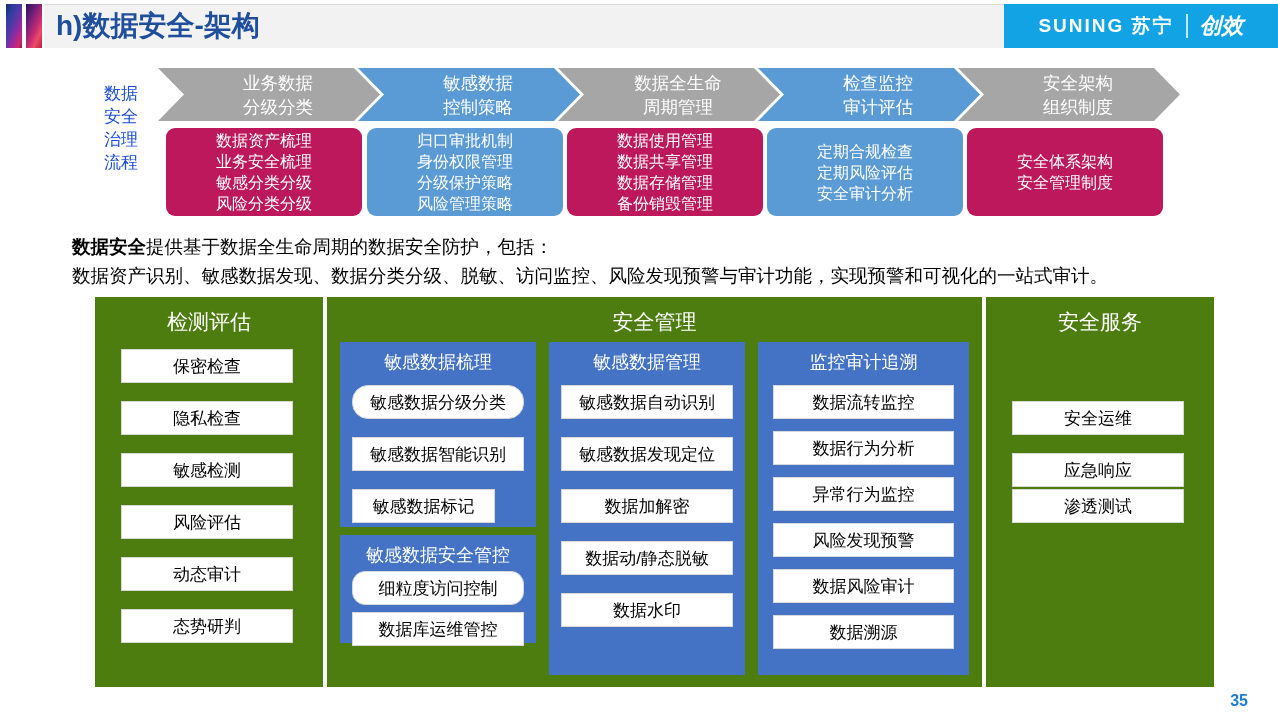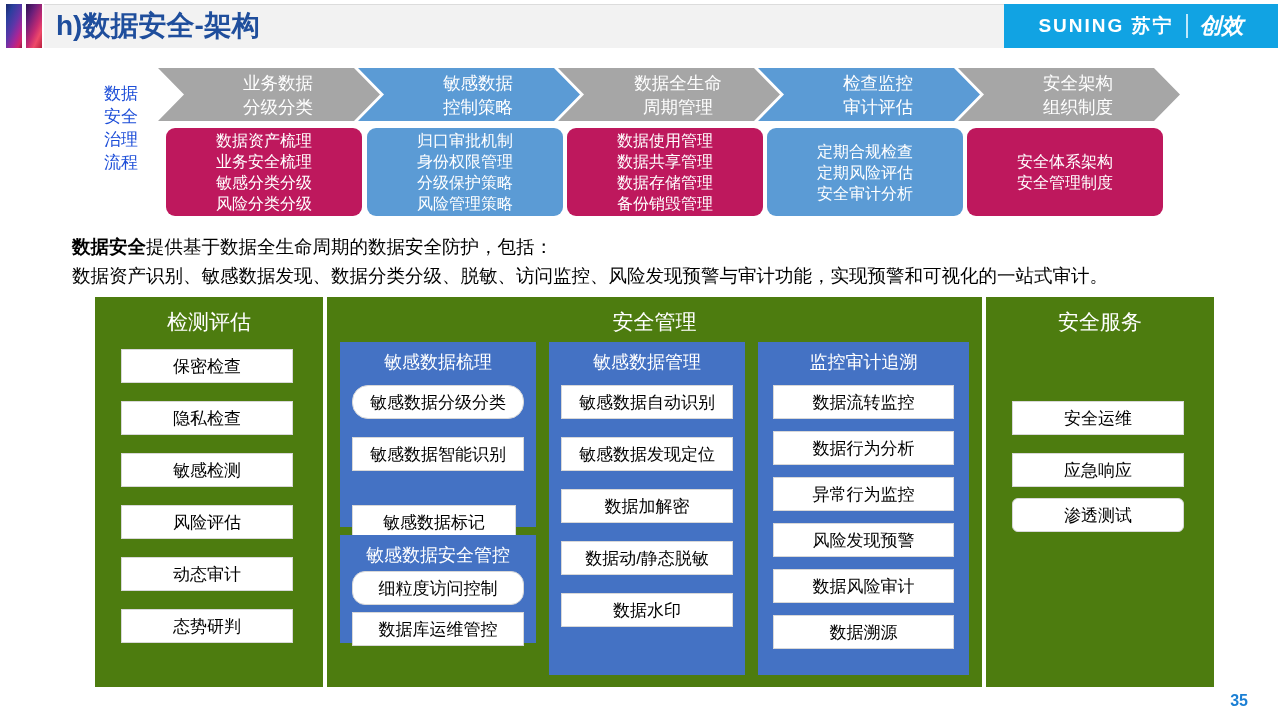--- a/index.html
+++ b/index.html
@@ -220,21 +220,21 @@
     <div class="wbox" style="top:312px;">态势研判</div>
   </div>
 
   <div class="panel p-mid">
     <div class="panel-title">安全管理</div>
 
     <div class="bcol c1">
       <div class="bcol-title">敏感数据梳理</div>
       <div class="wbox" style="left:12px;width:172px;top:43px;border-radius:16px;">敏感数据分级分类</div>
       <div class="wbox" style="left:12px;width:172px;top:95px;">敏感数据智能识别</div>
-      <div class="wbox" style="left:12px;width:164px;top:147px;margin-top:16px;">敏感数据标记</div>
+      <div class="wbox" style="left:12px;width:143px;top:147px;">敏感数据标记</div>
     </div>
 
     <div class="bcol c1b">
       <div class="bcol-title">敏感数据安全管控</div>
       <div class="wbox" style="left:12px;width:172px;top:36px;border-radius:13px;">细粒度访问控制</div>
       <div class="wbox" style="left:12px;width:172px;top:77px;">数据库运维管控</div>
     </div>
 
     <div class="bcol c2">
       <div class="bcol-title">敏感数据管理</div>
@@ -253,17 +253,17 @@
       <div class="wbox" style="left:15px;width:181px;top:181px;">风险发现预警</div>
       <div class="wbox" style="left:15px;width:181px;top:227px;">数据风险审计</div>
       <div class="wbox" style="left:15px;width:181px;top:273px;">数据溯源</div>
     </div>
   </div>
 
   <div class="panel p-right">
     <div class="panel-title">安全服务</div>
     <div class="wbox" style="top:104px;">安全运维</div>
     <div class="wbox" style="top:156px;">应急响应</div>
-    <div class="wbox" style="top:201px;border-radius:6px;">渗透测试</div>
+    <div class="wbox" style="top:192px;">渗透测试</div>
   </div>
 
   <div class="pg">35</div>
 </div>
 
 </body></html>

